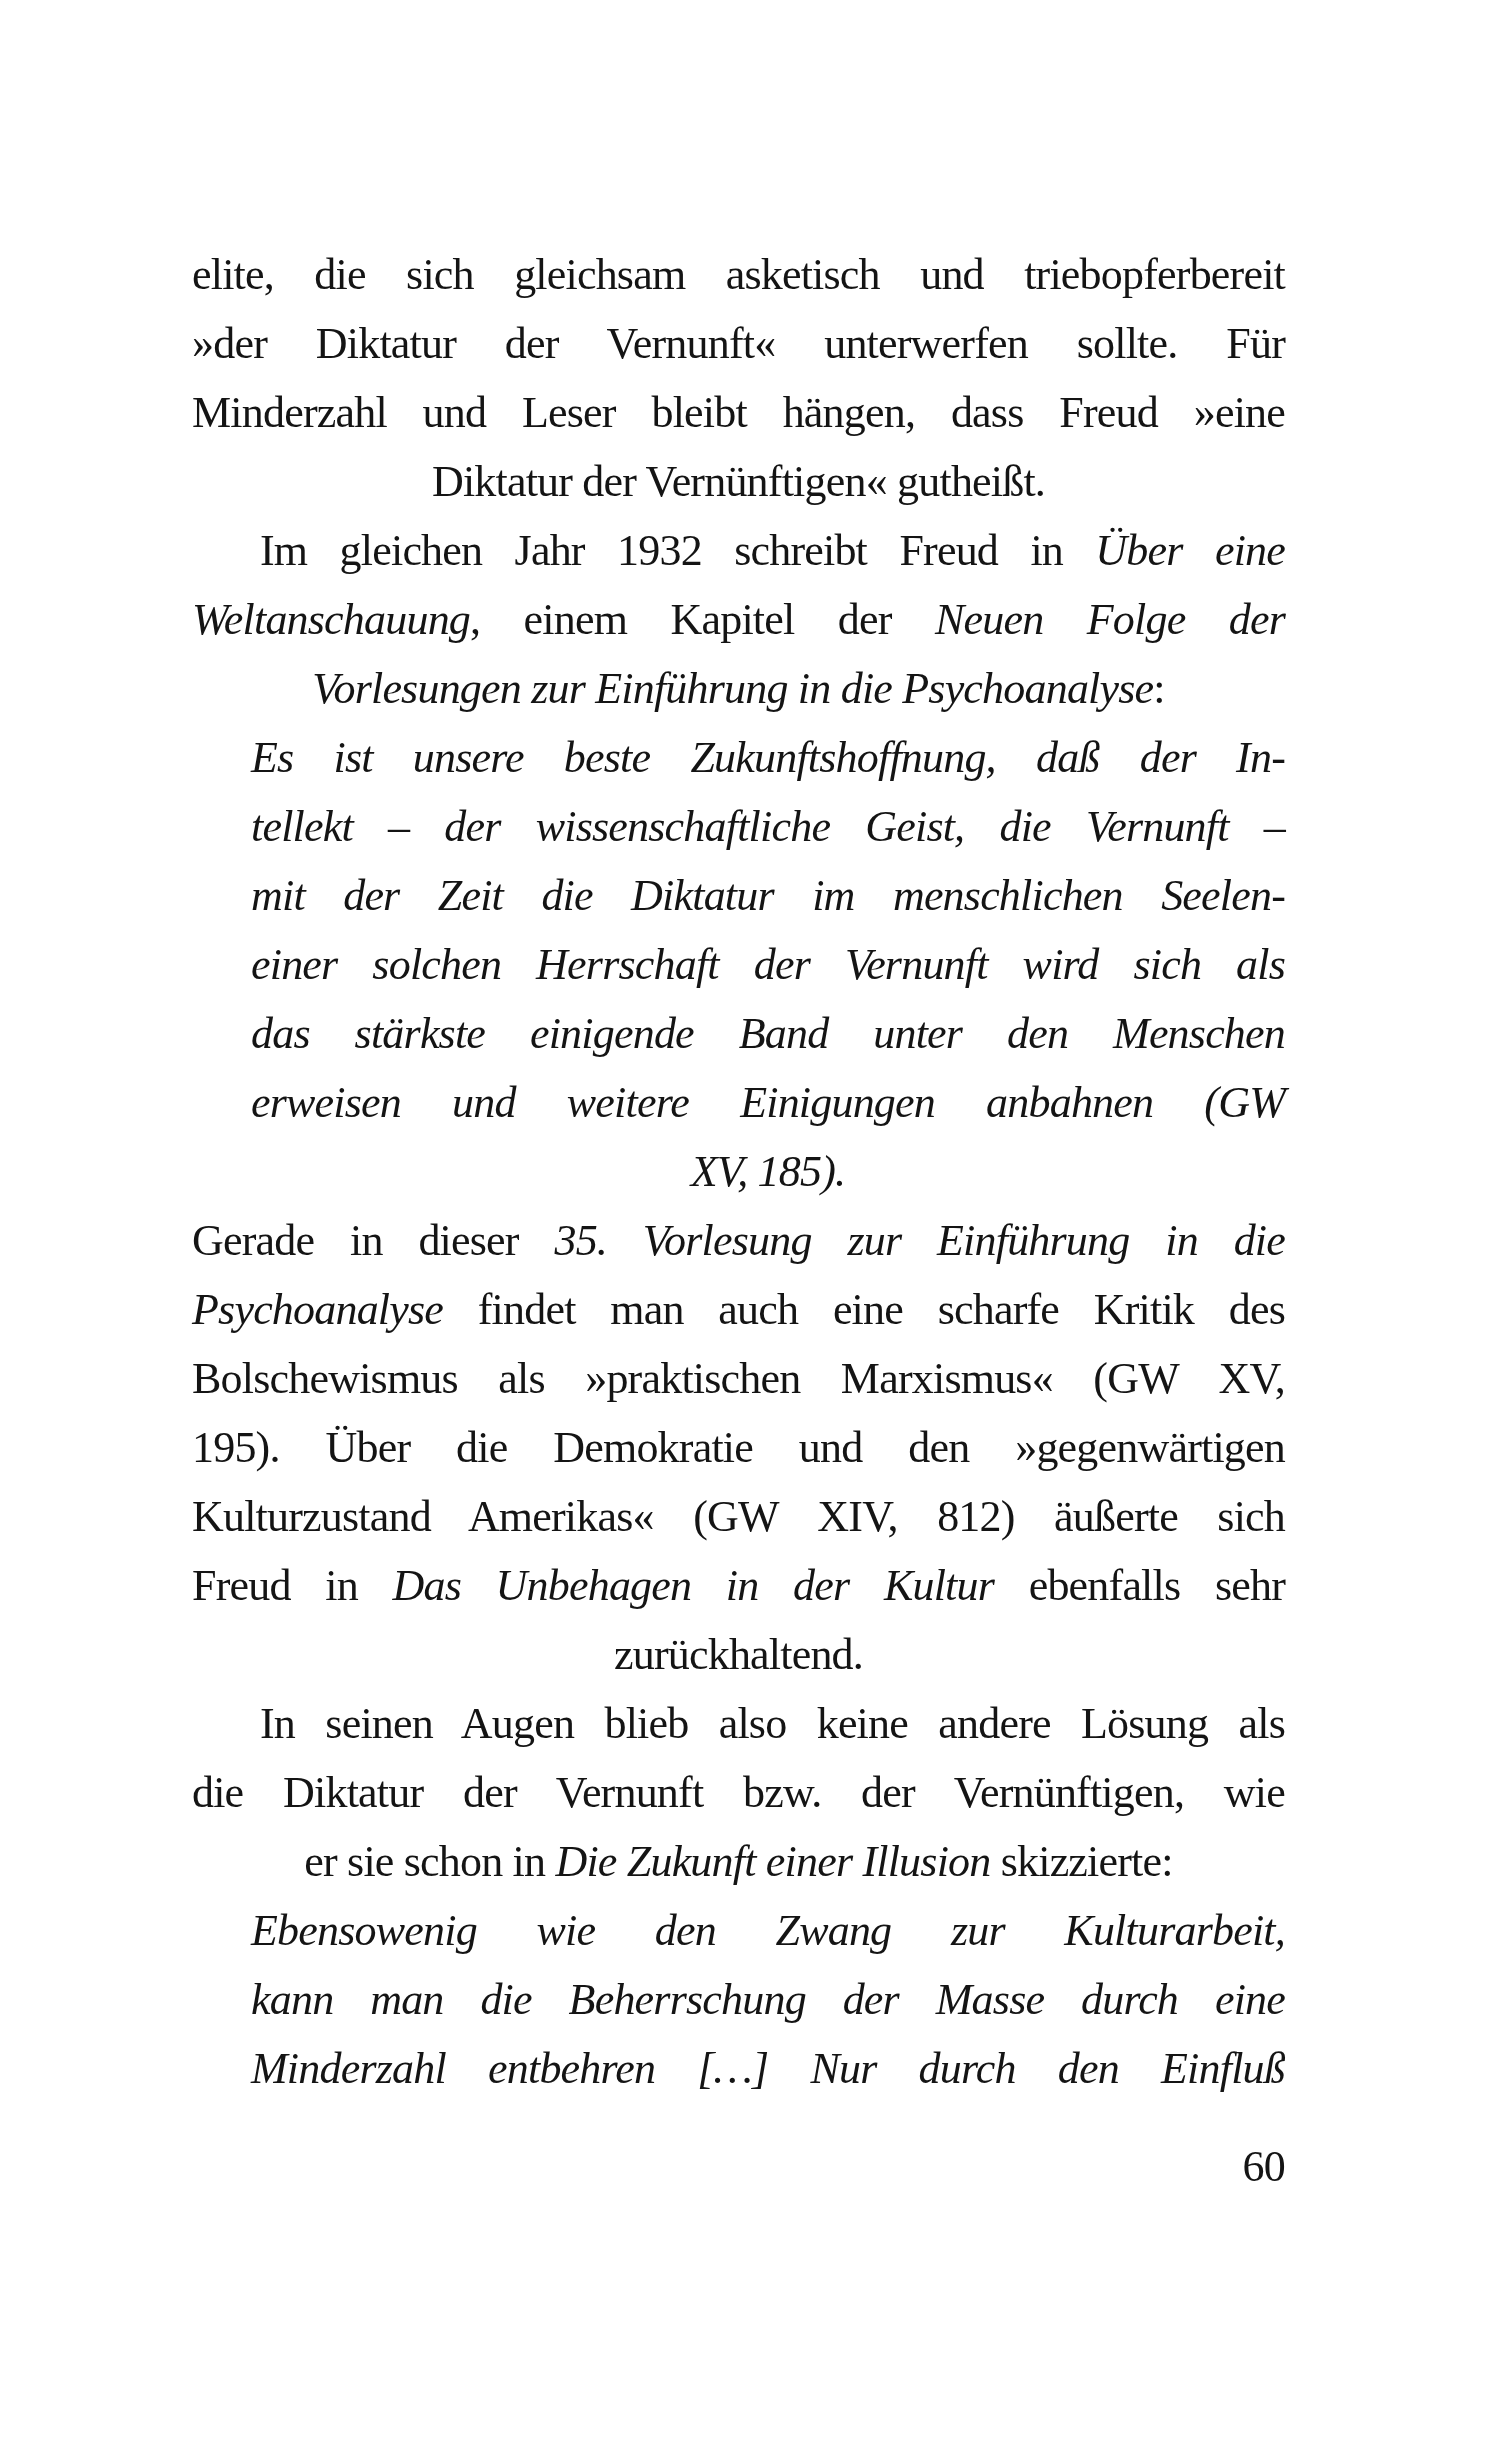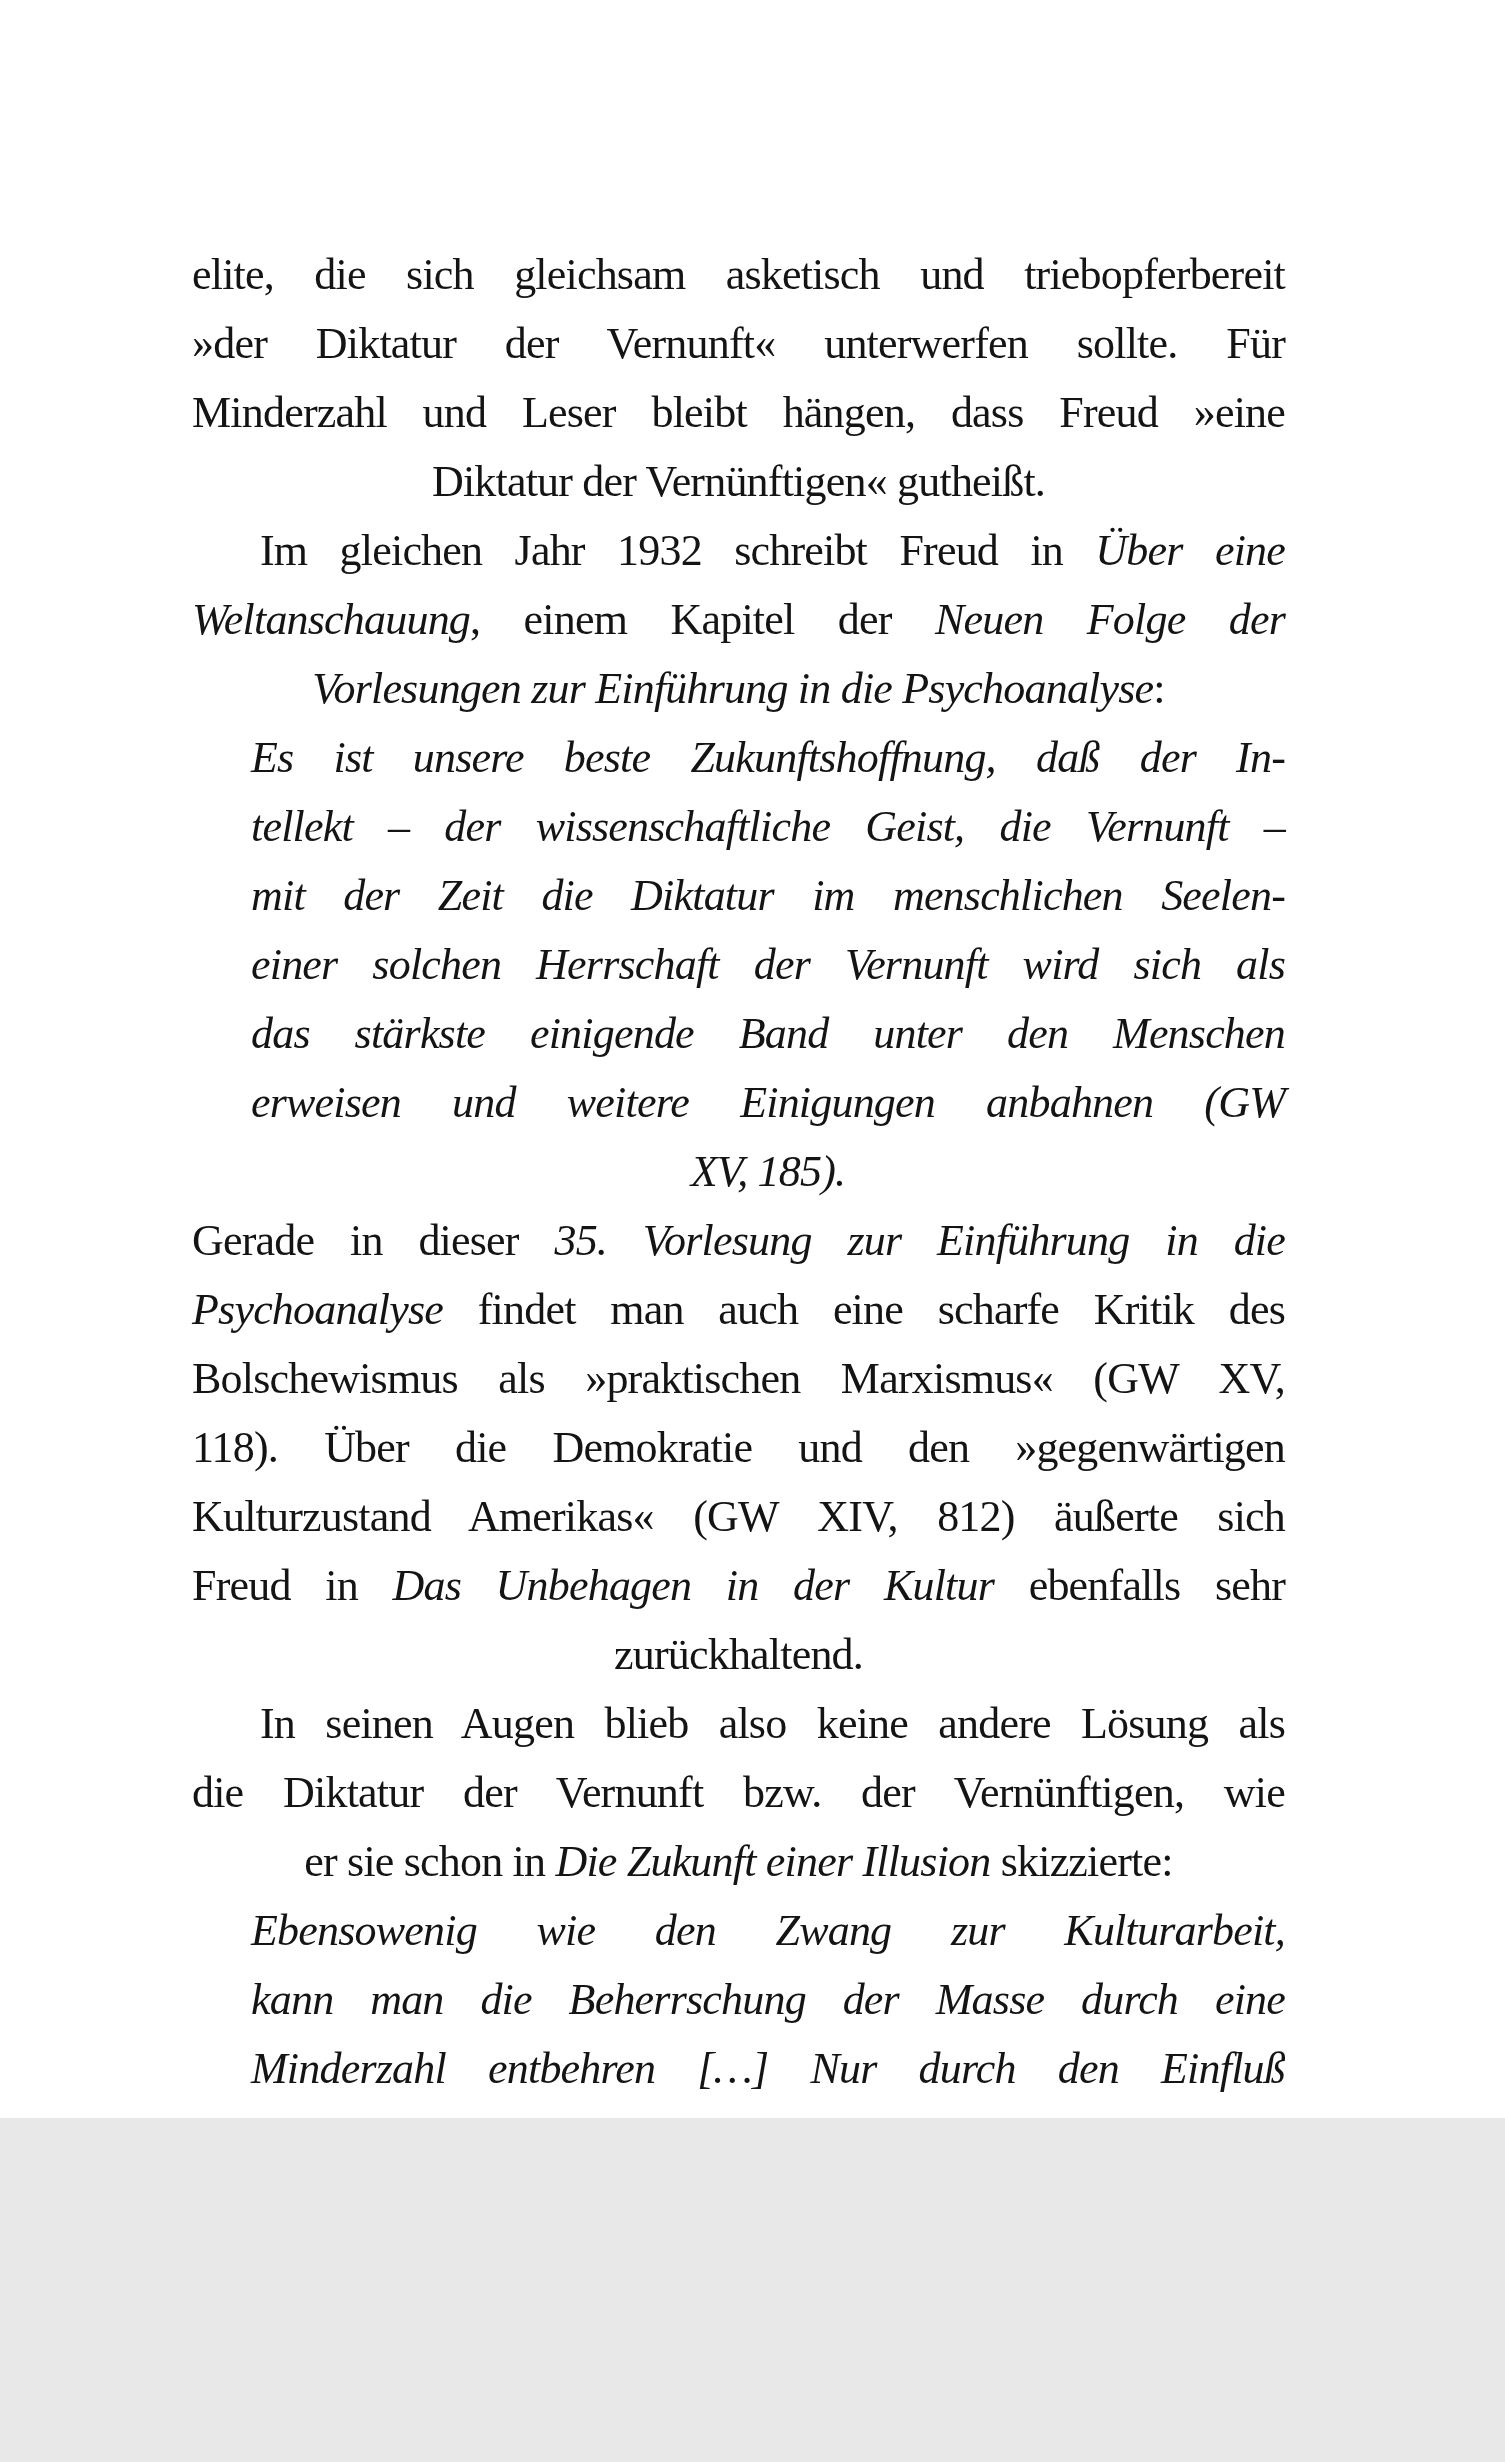--- a/index.html
+++ b/index.html
@@ -4,21 +4,21 @@
 <title>Book page</title>
 <style>
   html, body {
     margin: 0;
     padding: 0;
     background: #e8e8e8;
   }
   .page {
     position: relative;
     width: 1505px;
-    height: 2118px;
+    height: 2462px;
     margin: 0 auto;
     background: #ffffff;
     color: #141414;
     font-family: "Liberation Serif", "DejaVu Serif", serif;
     overflow: hidden;
   }
   .text-block {
     position: absolute;
     left: 192px;
     top: 240px;
@@ -68,21 +68,21 @@
       <div class="line just quote"><span class="it">Es ist unsere beste Zukunftshoffnung, daß der In-</span></div>
       <div class="line just quote"><span class="it">tellekt – der wissenschaftliche Geist, die Vernunft –</span></div>
       <div class="line just quote"><span class="it">mit der Zeit die Diktatur im menschlichen Seelen-</span></div>
       <div class="line just quote"><span class="it">einer solchen Herrschaft der Vernunft wird sich als</span></div>
       <div class="line just quote"><span class="it">das stärkste einigende Band unter den Menschen</span></div>
       <div class="line just quote"><span class="it">erweisen und weitere Einigungen anbahnen </span><span class="it">(GW</span></div>
       <div class="line quote"><span class="it">XV, 185).</span></div>
       <div class="line just"><span>Gerade in dieser </span><span class="it">35. Vorlesung zur Einführung in die</span></div>
       <div class="line just"><span class="it">Psychoanalyse</span><span> findet man auch eine scharfe Kritik des</span></div>
       <div class="line just"><span>Bolschewismus als »praktischen Marxismus« (GW XV,</span></div>
-      <div class="line just"><span>118). Über die Demokratie und den »gegenwärtigen</span></div>
+      <div class="line just"><span>195). Über die Demokratie und den »gegenwärtigen</span></div>
       <div class="line just"><span>Kulturzustand Amerikas« (GW XIV, 812) äußerte sich</span></div>
       <div class="line just"><span>Freud in </span><span class="it">Das Unbehagen in der Kultur</span><span> ebenfalls sehr</span></div>
       <div class="line"><span>zurückhaltend.</span></div>
       <div class="line just indent"><span>In seinen Augen blieb also keine andere Lösung als</span></div>
       <div class="line just"><span>die Diktatur der Vernunft bzw. der Vernünftigen, wie</span></div>
       <div class="line"><span>er sie schon in </span><span class="it">Die Zukunft einer Illusion</span><span> skizzierte:</span></div>
       <div class="line just quote"><span class="it">Ebensowenig wie den Zwang zur Kulturarbeit,</span></div>
       <div class="line just quote"><span class="it">kann man die Beherrschung der Masse durch eine</span></div>
       <div class="line just quote"><span class="it">Minderzahl entbehren […] Nur durch den Einfluß</span></div>
       <div class="page-number">60</div>

